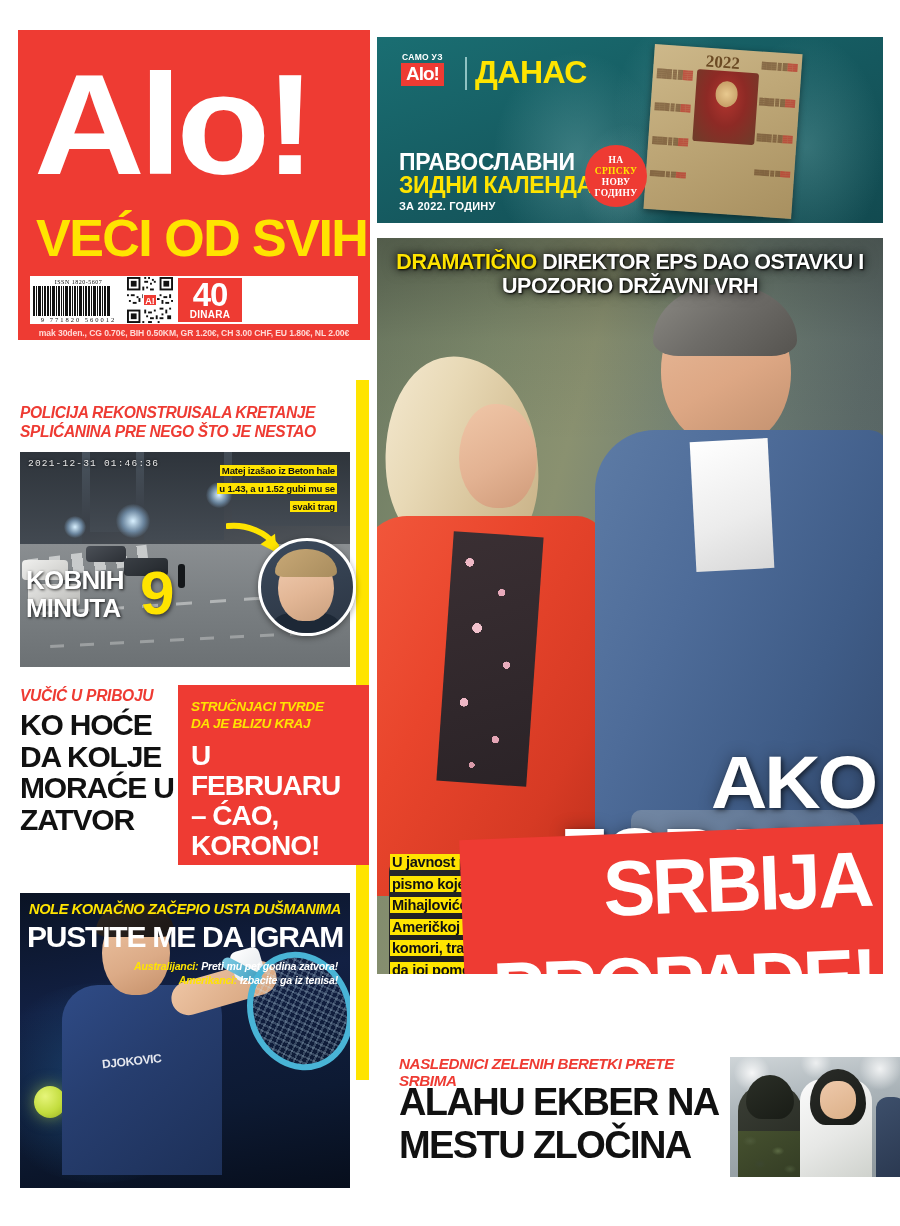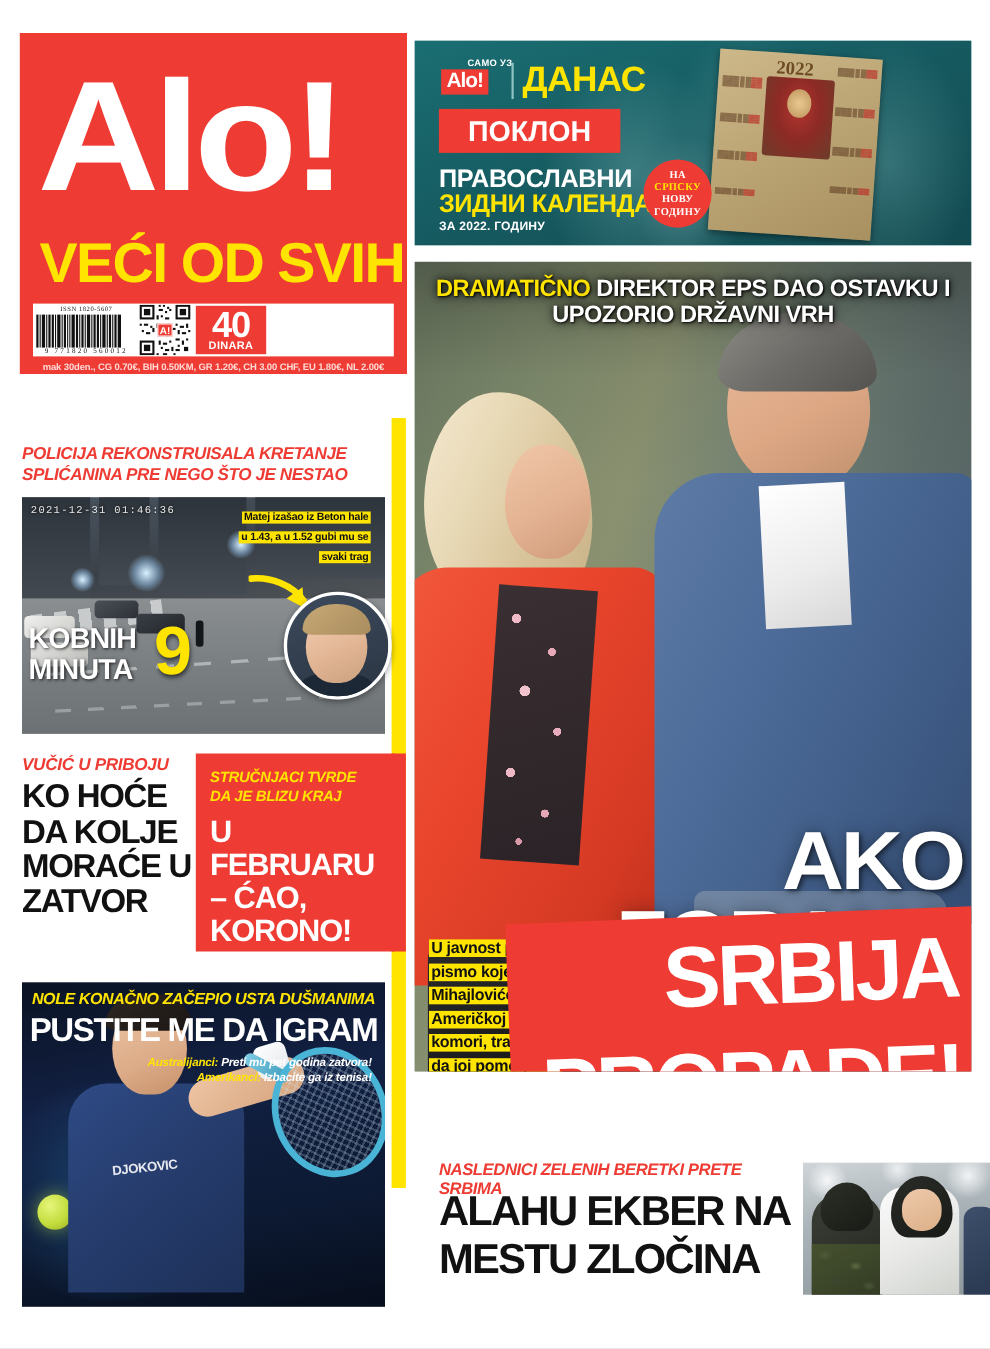--- a/index.html
+++ b/index.html
@@ -34,21 +34,21 @@
 
   
   .promo{position:absolute;left:377px;top:37px;width:506px;height:186px;background:#16666b;overflow:hidden;}
   .promo-bg{position:absolute;inset:0;
     background:
       radial-gradient(ellipse 120px 150px at 200px 120px, rgba(150,205,205,.30), transparent 70%),
       radial-gradient(ellipse 90px 120px at 300px 70px, rgba(140,200,200,.22), transparent 70%),
       radial-gradient(ellipse 110px 160px at 430px 110px, rgba(150,205,205,.26), transparent 70%),
       radial-gradient(ellipse 70px 90px at 250px 150px, rgba(170,215,215,.25), transparent 70%),
       linear-gradient(160deg,#1a6e72 0%,#15585e 55%,#124a50 100%);}
-  .promo-samo{position:absolute;left:25px;top:15px;color:#ffffff;font-size:8.5px;font-weight:bold;letter-spacing:.3px;margin-left:23px;}
+  .promo-samo{position:absolute;left:25px;top:15px;color:#ffffff;font-size:8.5px;font-weight:bold;letter-spacing:.3px;}
   .promo-alo{position:absolute;left:24px;top:26px;background:#ee3b33;color:#fff;font-size:19px;font-weight:bold;
     padding:1px 5px 3px 5px;letter-spacing:-1px;line-height:19px;}
   .promo-div{position:absolute;left:88px;top:20px;width:2px;height:33px;background:#8fc3c3;}
   .promo-danas{position:absolute;left:98px;top:18px;color:#ffe400;font-size:32px;font-weight:bold;letter-spacing:-.5px;line-height:34px;}
   .promo-poklon{position:absolute;left:22px;top:62px;width:165px;height:40px;background:#ee3b33;color:#fff;
     font-size:26px;font-weight:bold;text-align:center;line-height:40px;letter-spacing:0px;}
   .promo-l1{position:absolute;left:22px;top:113px;color:#ffffff;font-size:23px;font-weight:bold;letter-spacing:-.3px;line-height:25px;}
   .promo-l2{position:absolute;left:22px;top:136px;color:#ffe400;font-size:23px;font-weight:bold;letter-spacing:-.4px;line-height:25px;}
   .promo-l3{position:absolute;left:22px;top:163px;color:#ffffff;font-size:11px;font-weight:bold;letter-spacing:.2px;}
   .promo-cal{position:absolute;left:272px;top:12px;width:148px;height:165px;transform:rotate(4deg);
@@ -341,21 +341,20 @@
     </div>
     <div class="mh-prices">mak 30den., CG 0.70€, BIH 0.50KM, GR 1.20€, CH 3.00 CHF, EU 1.80€, NL 2.00€</div>
   </div>
 
   <div class="promo">
     <div class="promo-bg"></div>
     <div class="promo-samo">САМО УЗ</div>
     <div class="promo-alo">Alo!</div>
     <div class="promo-div"></div>
     <div class="promo-danas">ДАНАС</div>
-    <div class="promo-poklon">ПОКЛОН</div>
     <div class="promo-l1">ПРАВОСЛАВНИ</div>
     <div class="promo-l2">ЗИДНИ КАЛЕНДАР</div>
     <div class="promo-l3">ЗА 2022. ГОДИНУ</div>
     <div class="promo-cal">
       <div class="cal-year">2022</div>
       <div class="cal-icon"></div>
       <div class="cal-grid" style="left:4px;top:24px;width:36px;">
         <i></i>
           <i></i>
           <i></i>

